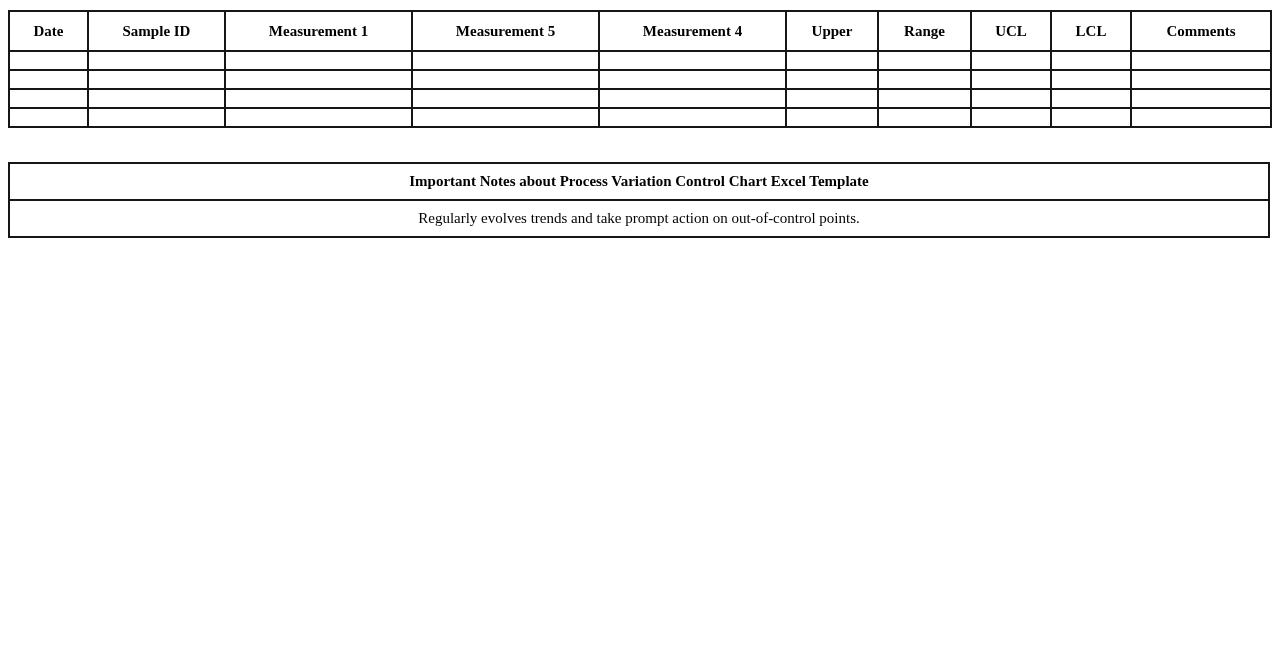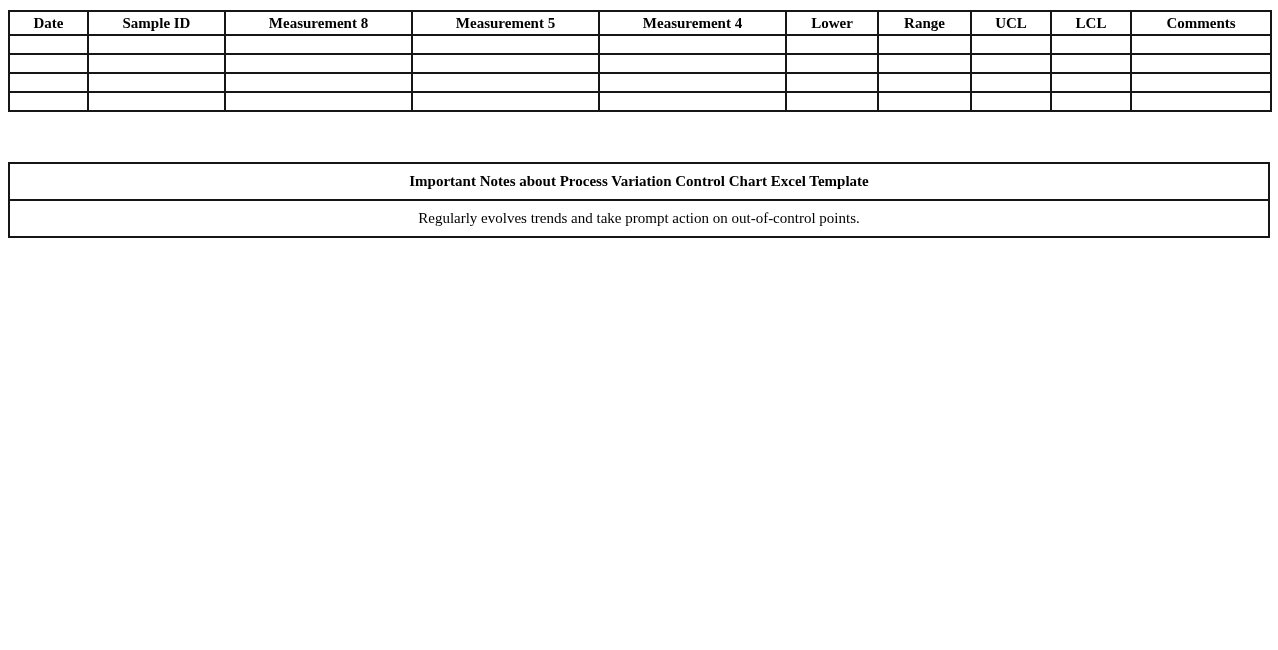--- a/index.html
+++ b/index.html
@@ -30,21 +30,21 @@
     width: 1262px;
     padding-left: 12px;
   }
   th, td {
     border: 2px solid #161616;
     text-align: center;
     vertical-align: middle;
     padding: 0 4px;
     overflow: hidden;
   }
-  #data-table thead tr { height: 24px; }
+  #data-table thead tr { height: 40px; }
   #data-table tbody tr { height: 19px; }
   #data-table th {
     font-size: 15px;
     font-weight: bold;
     white-space: nowrap;
   }
   #data-table td { font-size: 13px; }
   #notes-table tr { height: 37px; }
   #notes-table td { font-size: 15px; font-weight: normal; }
   #notes-table tr.title-row td { font-weight: bold; }
@@ -62,24 +62,24 @@
       <col style="width: 92px;">
       <col style="width: 93px;">
       <col style="width: 80px;">
       <col style="width: 80px;">
       <col style="width: 140px;">
     </colgroup>
   <thead>
     <tr>
         <th>Date</th>
         <th>Sample ID</th>
-        <th>Measurement 8</th>
+        <th>Measurement 1</th>
         <th>Measurement 5</th>
         <th>Measurement 4</th>
-        <th>Lower</th>
+        <th>Upper</th>
         <th>Range</th>
         <th>UCL</th>
         <th>LCL</th>
         <th>Comments</th>
       </tr>
   </thead>
   <tbody>
       <tr>
         <td></td>
         <td></td>

